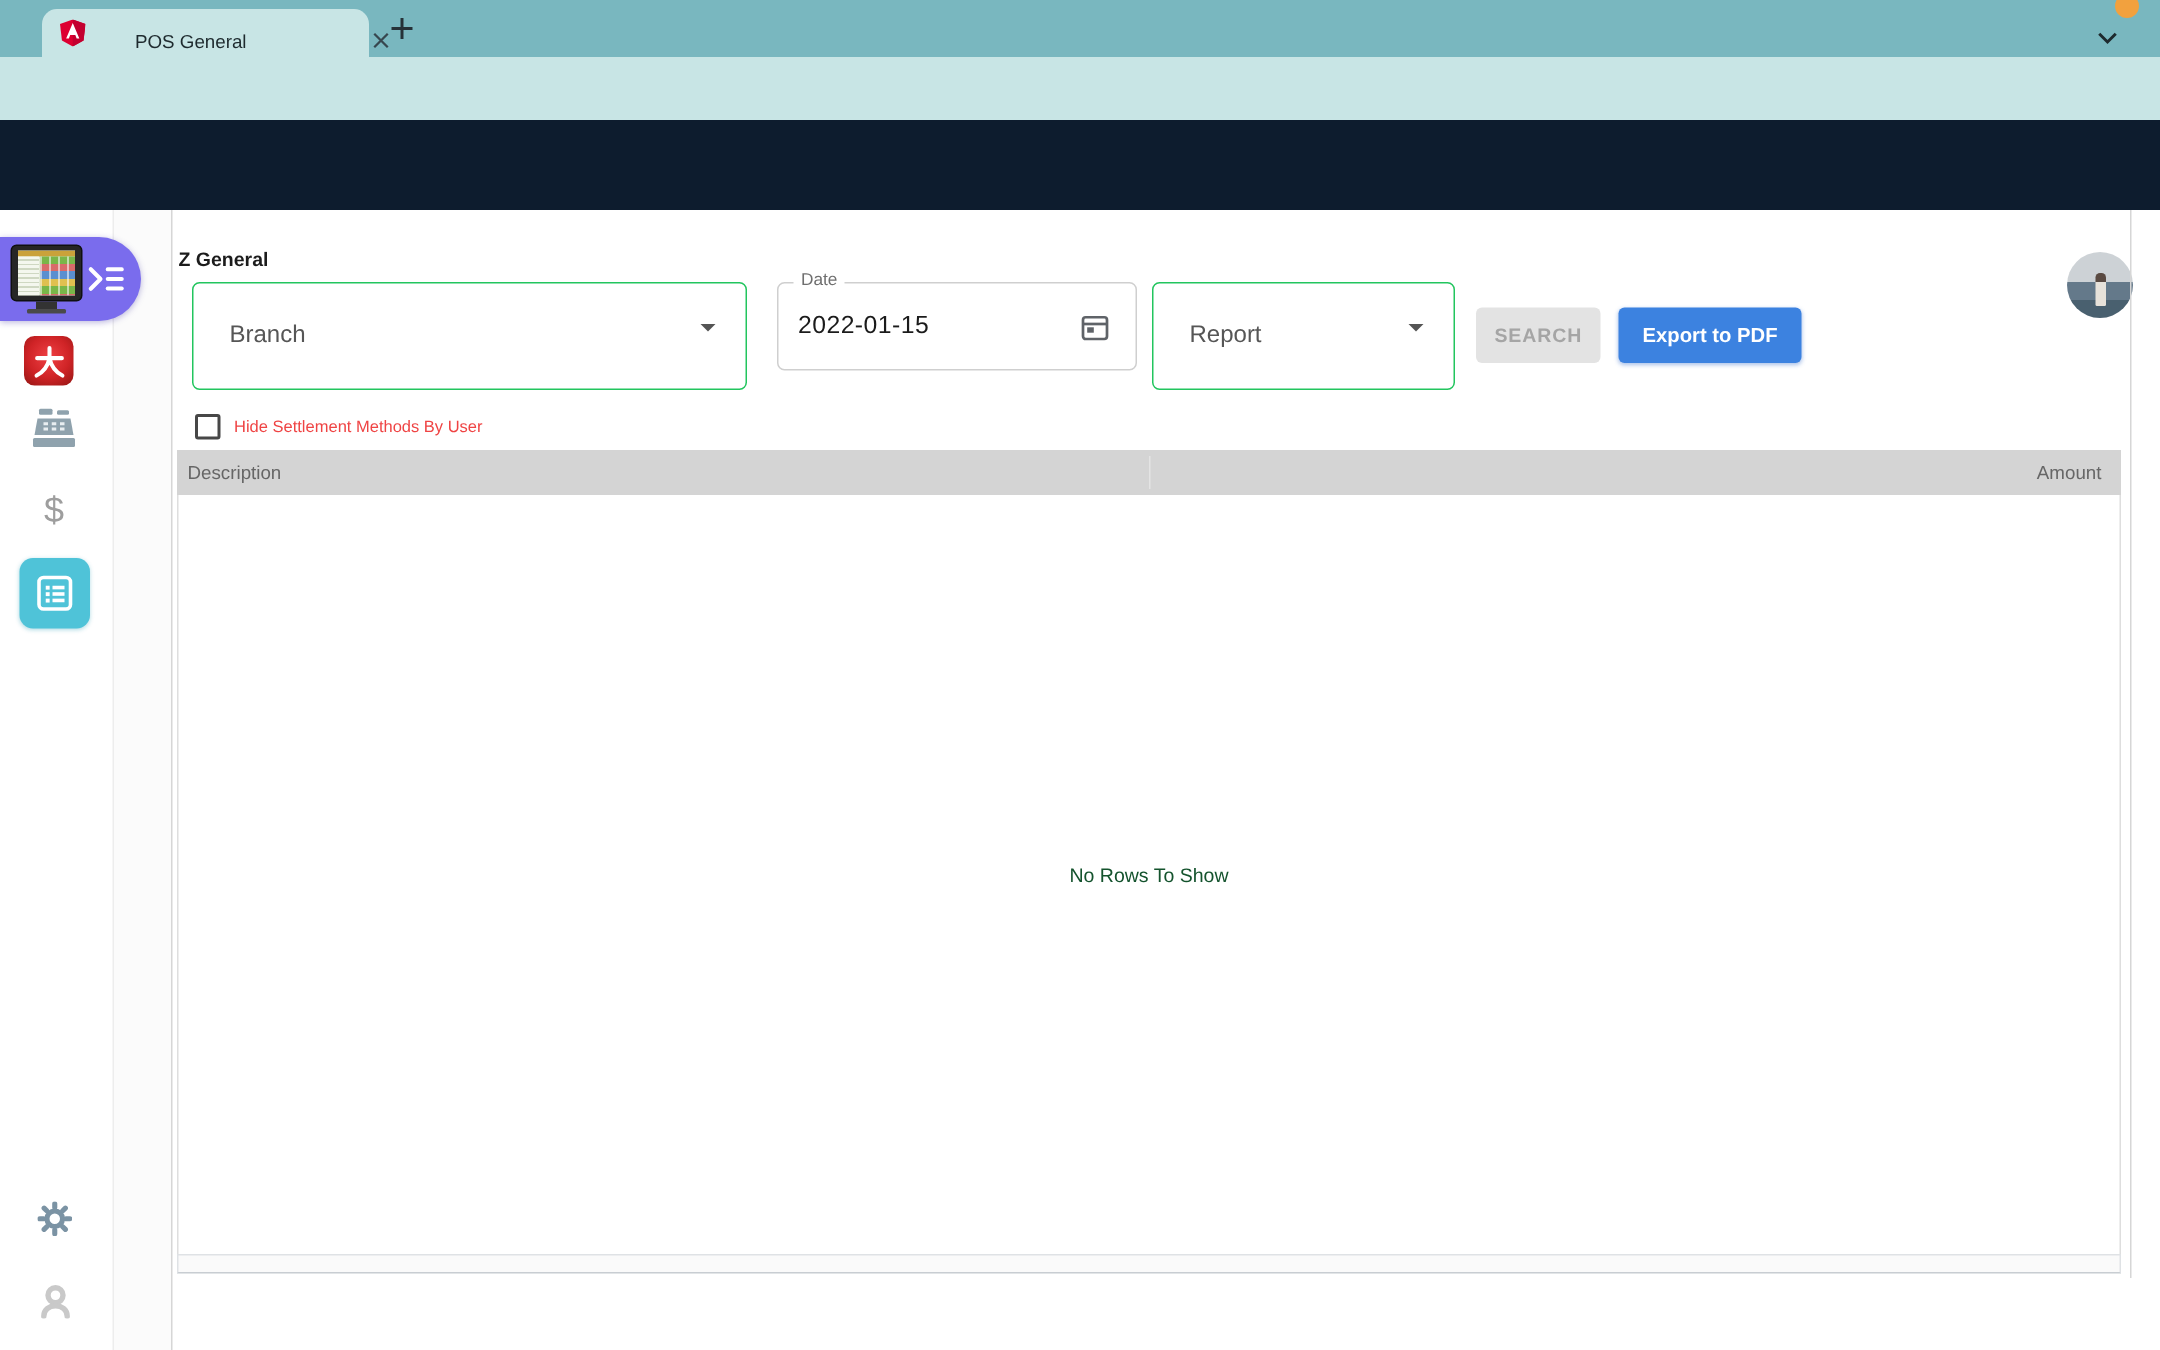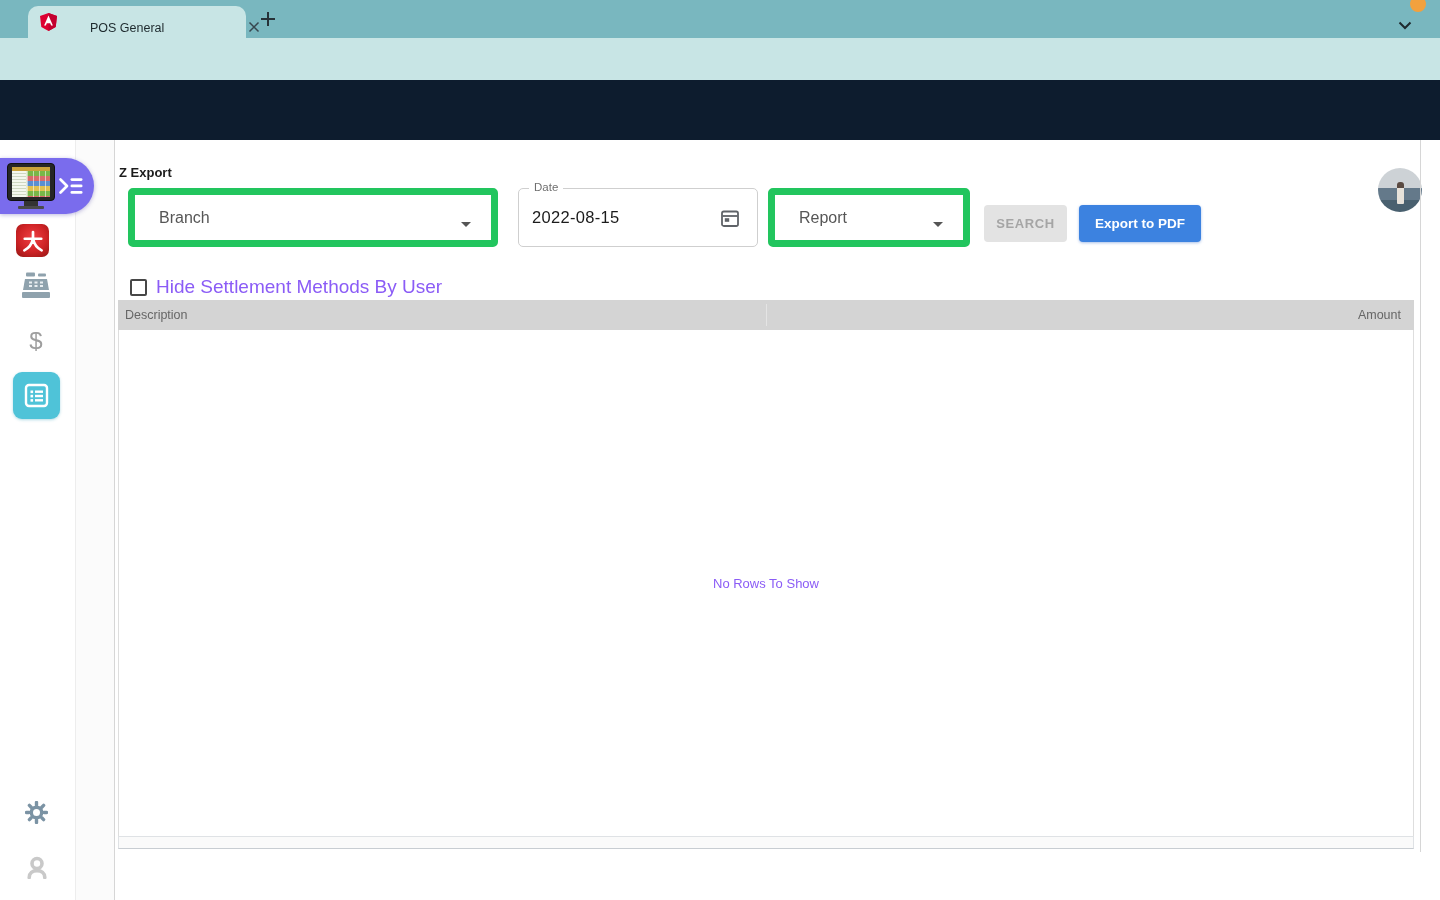--- a/index.html
+++ b/index.html
@@ -73,21 +73,21 @@
   .dollar { left:22px; top:326px; width:28px; height:30px; color:#9e9e9e; font-size:24px; font-weight:500; }
   .teal-btn { left:13px; top:372px; width:47px; height:47px; background:#4fc3d8; border-radius:9px;
               box-shadow:0 1px 3px rgba(0,140,170,.3); }
   .cashreg { left:21px; top:272px; width:30px; height:28px; }
   .gear { left:25px; top:801px; width:23px; height:23px; }
   .person { left:26px; top:856px; width:22px; height:23px; }
 
   
   .page-title { left:119px; top:165px; font-size:13px; font-weight:700; color:#1c1c1c; }
 
-  .select { top:188px; height:59px; background:#fff; border:7px solid #22c55e; border-radius:5px;
+  .select { top:188px; height:72px; background:#fff; border:1px solid #22c55e; border-radius:5px;
             display:flex; align-items:center; }
   .select-label { margin-left:24px; font-size:16px; color:#565656; }
   .caret { position:absolute; right:20px; top:27px; width:0; height:0;
            border-left:5px solid transparent; border-right:5px solid transparent; border-top:5px solid #555; }
   .sel-branch { left:128px; width:370px; }
   .sel-device { left:768px; width:202px; }
 
   .datefield { left:518px; top:188px; width:240px; height:59px; background:#fff;
                border:1px solid #cfcfcf; border-radius:5px; }
   .date-label { position:absolute; left:10px; top:-8px; background:#fff; padding:0 5px;
@@ -95,31 +95,31 @@
   .date-value { position:absolute; left:13px; top:19px; font-size:16.5px; color:#1b1b1b; letter-spacing:.3px; }
   .cal-ico { position:absolute; right:17px; top:19px; }
 
   .btn { top:205px; height:37px; border-radius:4px; display:flex; align-items:center; justify-content:center; cursor:pointer; }
   .btn-search { left:984px; width:83px; background:#e3e3e3; color:#a5a5a5; font-size:13px; font-weight:600; letter-spacing:.6px; }
   .btn-export { left:1079px; width:122px; background:#3c82e0; color:#fff; font-size:13.5px; font-weight:700;
                 box-shadow:0 1px 3px rgba(40,100,200,.4); }
 
   .chkrow { left:130px; top:276px; display:flex; align-items:center; gap:9px; }
   .chk { width:17px; height:17px; border:2px solid #474747; border-radius:2px; background:#fff; }
-  .chk-label { font-size:19px; color:#8b5cf6; }
+  .chk-label { font-size:11px; color:#ef4444; }
 
   .grid-header { left:118px; top:300px; width:1296px; height:30px; background:#d4d4d4;
                  display:flex; align-items:center; color:#666; font-size:12.5px; }
   .col-desc { margin-left:7px; }
   .col-divider { position:absolute; left:648px; top:4px; width:1px; height:22px; background:#e4e4e4; }
   .col-amt { margin-left:auto; margin-right:13px; }
   .grid-body { left:118px; top:330px; width:1296px; height:506px; background:#fff;
                border-left:1px solid #dedede; border-right:1px solid #dedede;
                display:flex; align-items:center; justify-content:center; }
-  .empty-text { font-size:13px; color:#8b5cf6; }
+  .empty-text { font-size:13px; color:#14532d; }
   .grid-hscroll { left:118px; top:836px; width:1296px; height:13px; background:#fafafa;
                   border:1px solid #dfe2e5; border-bottom:1px solid #c8cdd2; }
 </style>
 </head>
 <body>
 
 <div class="stage">
 
   <div class="abs tabstrip">
     <div class="abs tab">
@@ -272,30 +272,30 @@
     <g stroke="#7b93a4" stroke-width="3.4" stroke-linecap="round">
       <path d="M19 11.5 H21.5 M16.8 16.8 L18.6 18.6 M11.5 19 V21.5 M6.2 16.8 L4.4 18.6 M4 11.5 H1.5 M6.2 6.2 L4.4 4.4 M11.5 4 V1.5 M16.8 6.2 L18.6 4.4"></path>
     </g>
   </svg>
 
   <svg class="abs person" viewBox="0 0 22 23">
     <circle cx="11" cy="7.5" r="5" stroke="#c9c9c9" stroke-width="3.6" fill="none"></circle>
     <path d="M3.2 21.5 C3.2 17.2 6.7 14.6 11 14.6 S18.8 17.2 18.8 21.5" stroke="#c9c9c9" stroke-width="3.6" fill="none" stroke-linecap="round"></path>
   </svg>
 
-  <div class="abs page-title">Z Export</div>
+  <div class="abs page-title">Z General</div>
 
   <div class="abs select sel-branch">
     <span class="select-label">Branch</span>
     <div class="caret"></div>
   </div>
 
   <div class="abs datefield">
     <span class="date-label">Date</span>
-    <span class="date-value">2022-08-15</span>
+    <span class="date-value">2022-01-15</span>
     <svg class="cal-ico" width="20" height="20" viewBox="0 0 20 20">
       <rect x="2" y="3.5" width="16" height="14.5" rx="1.8" stroke="#5f6368" stroke-width="1.8" fill="none"></rect>
       <path d="M2.5 8 H17.5" stroke="#5f6368" stroke-width="1.8"></path>
       <rect x="4.8" y="10.2" width="4.4" height="3.6" fill="#5f6368"></rect>
     </svg>
   </div>
 
   <div class="abs select sel-device">
     <span class="select-label">Report</span>
     <div class="caret"></div>

